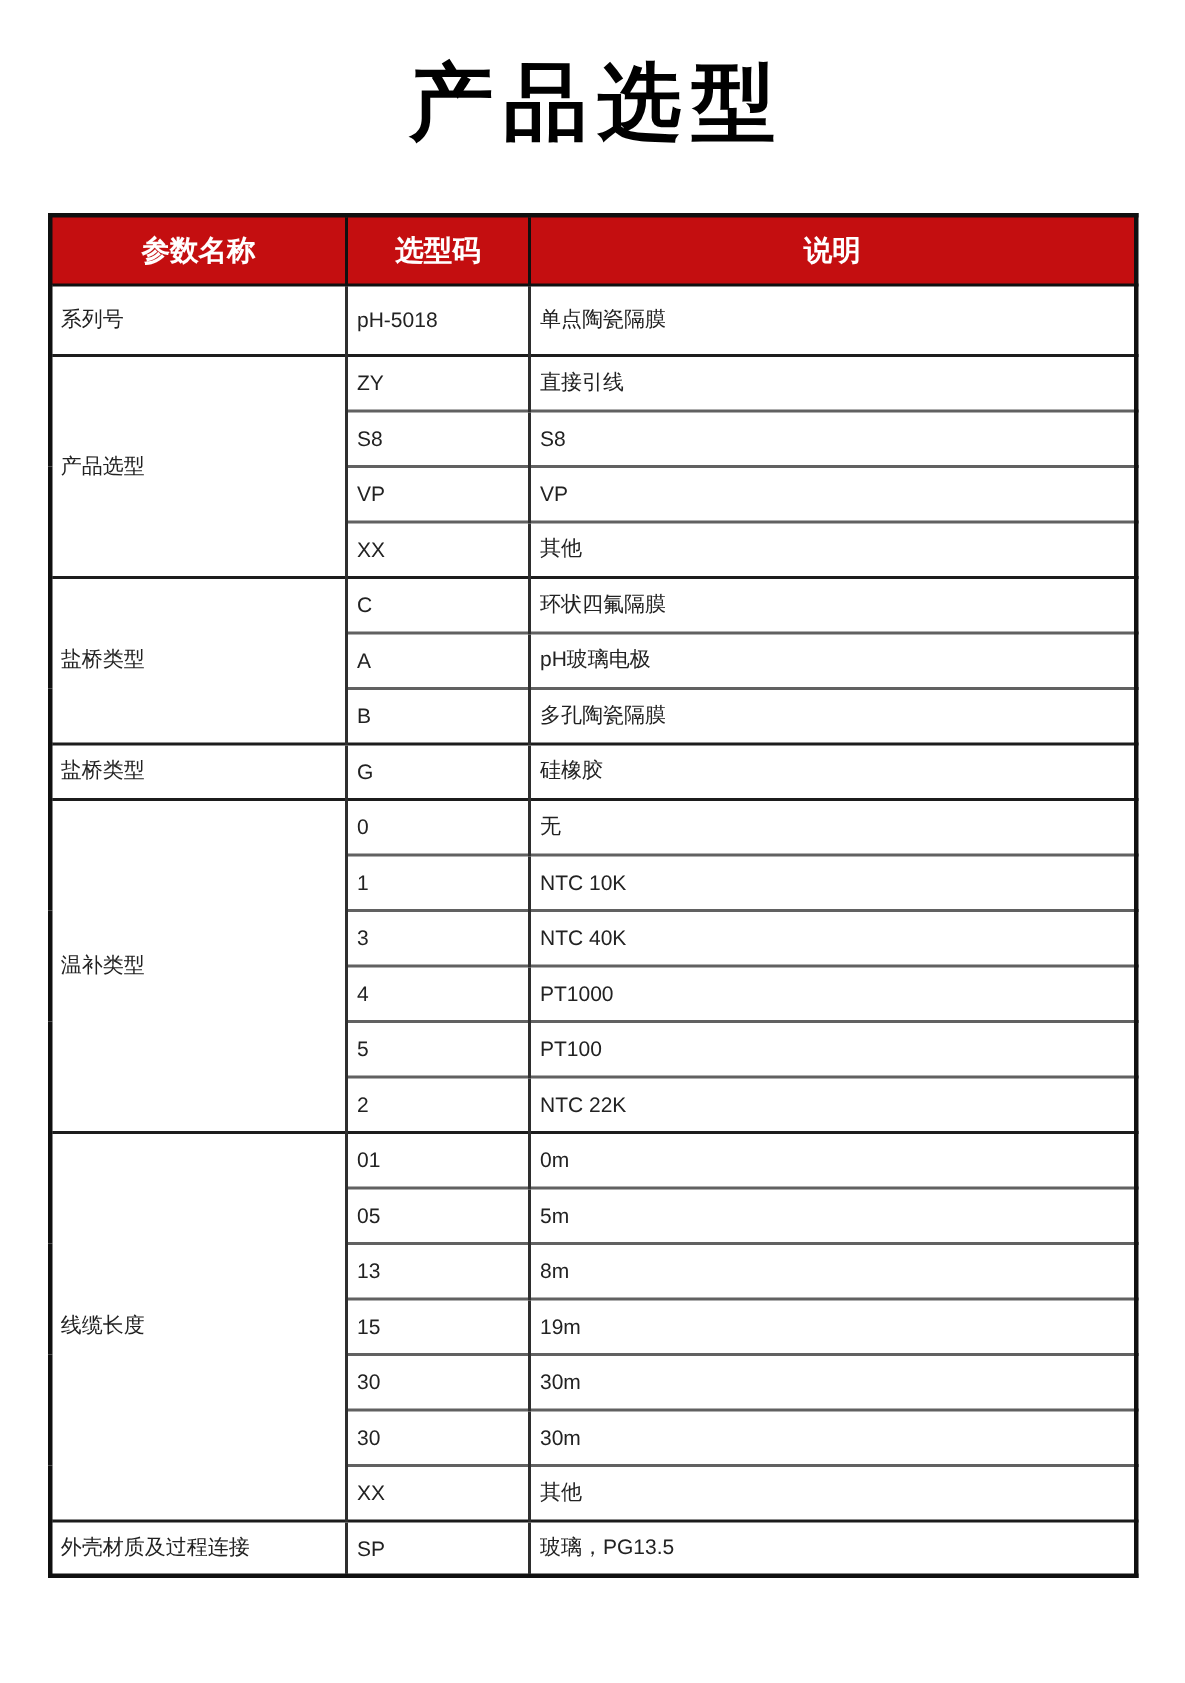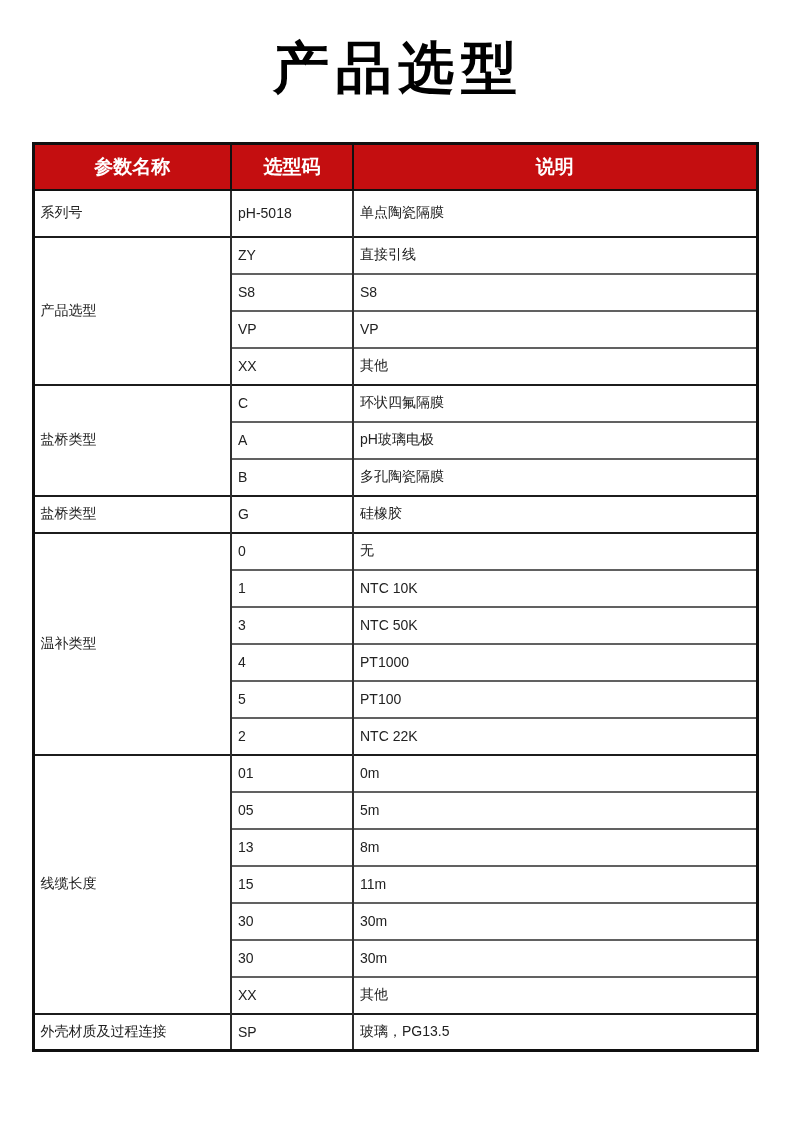--- a/index.html
+++ b/index.html
@@ -139,21 +139,21 @@
           <td rowspan="6">温补类型</td>
           <td>0</td>
           <td>无</td>
         </tr>
         <tr>
           <td>1</td>
           <td>NTC 10K</td>
         </tr>
         <tr>
           <td>3</td>
-          <td>NTC 50K</td>
+          <td>NTC 40K</td>
         </tr>
         <tr>
           <td>4</td>
           <td>PT1000</td>
         </tr>
         <tr>
           <td>5</td>
           <td>PT100</td>
         </tr>
         <tr>
@@ -168,21 +168,21 @@
         <tr>
           <td>05</td>
           <td>5m</td>
         </tr>
         <tr>
           <td>13</td>
           <td>8m</td>
         </tr>
         <tr>
           <td>15</td>
-          <td>11m</td>
+          <td>19m</td>
         </tr>
         <tr>
           <td>30</td>
           <td>30m</td>
         </tr>
         <tr>
           <td>30</td>
           <td>30m</td>
         </tr>
         <tr>

